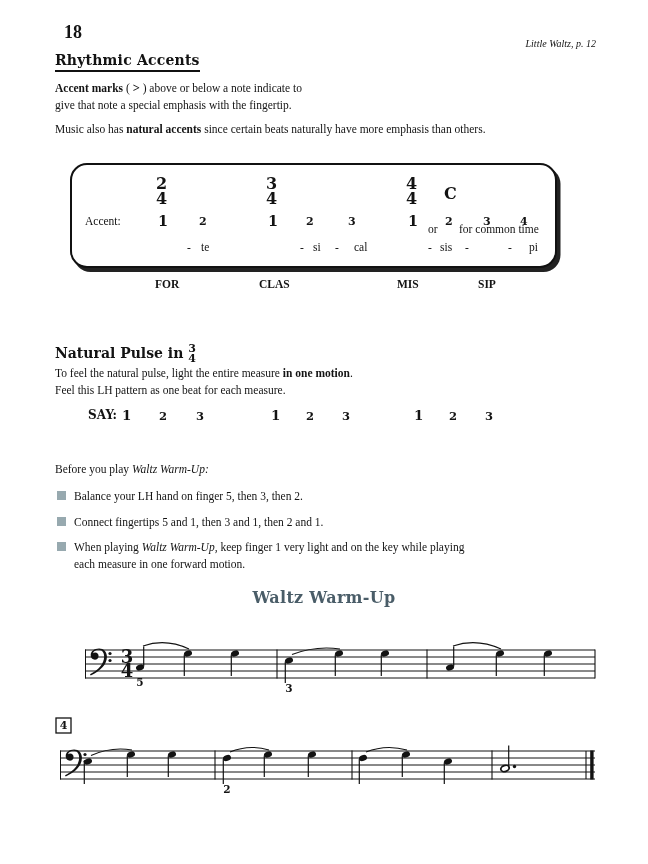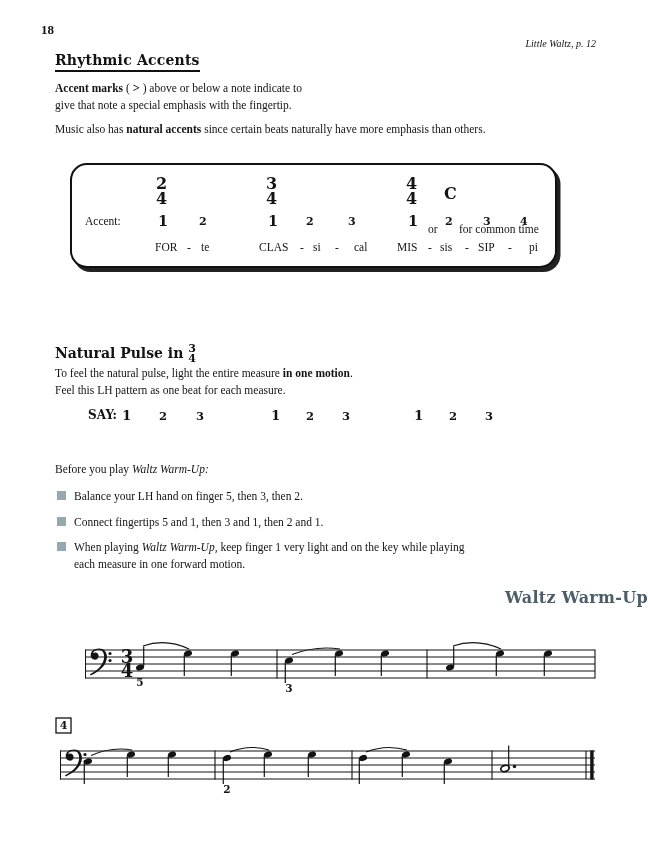--- a/index.html
+++ b/index.html
@@ -2,57 +2,57 @@
 <html><head>
 <meta charset="utf-8">
 <style>
   html,body{margin:0;padding:0;background:#e8e8e8;}
   .page{
     position:relative;width:648px;height:864px;background:#ffffff;
     font-family:"Liberation Serif",serif;color:#131313;overflow:hidden;
     margin:0 auto;
   }
   .abs{position:absolute;}
-  .page-number{left:41px;top:22px;font-weight:bold;font-size:13px;text-align:right;}
+  .page-number{left:64px;top:22px;font-weight:bold;font-size:18px;text-align:right;}
   .reference{right:52px;top:38px;font-style:italic;font-size:10px;}
   .section-title{
     left:55px;top:52px;font-family:"DejaVu Serif",serif;font-weight:bold;font-size:14px;
     border-bottom:2.5px solid #111;padding-bottom:2px;letter-spacing:.2px;
   }
   .body-text{font-size:11.5px;line-height:17px;}
   .para1{left:55px;top:80px;width:440px;}
   .para2{left:55px;top:121px;width:560px;}
   .accent-sym{font-weight:bold;font-size:12.5px;}
   .accent-box{
     left:70px;top:163px;width:483px;height:101px;
     border:2px solid #111;border-radius:17px;
     box-shadow:3.5px 4px 0 0 #222;background:#fff;
   }
   .accent-box .abs{white-space:nowrap;}
   .meter{font-family:"DejaVu Serif",serif;font-weight:bold;font-size:16px;line-height:.95;text-align:center;top:11px;}
   .count-1{font-family:"DejaVu Serif",serif;font-weight:bold;font-size:14.5px;top:47px;}
   .count-sm{font-family:"DejaVu Serif",serif;font-weight:bold;font-size:11px;top:50px;}
   .syl{font-size:11.5px;top:76px;}
-  .syl-b{font-weight:normal;}
+  .syl-b{font-weight:bold;margin-top:37px;}
   .accent-label{left:13px;top:50px;font-size:11.5px;}
   .or-txt{font-size:11.5px;top:24px;margin-top:34px;}
   .common-c{font-family:"DejaVu Serif",serif;font-weight:bold;font-size:16px;top:19px;}
   .pulse-heading{left:55px;top:344px;font-family:"DejaVu Serif",serif;font-weight:bold;font-size:14px;}
   .frac{display:inline-block;vertical-align:-4px;margin-left:5px;font-size:11px;line-height:.92;text-align:center;font-weight:bold;}
   .para3{left:55px;top:365px;width:480px;}
   .say-line{left:0;top:408px;width:648px;height:20px;text-align:right;}
   .say-label{font-family:"DejaVu Serif",serif;font-weight:bold;font-size:12px;}
   .say-1{font-family:"DejaVu Serif",serif;font-weight:bold;font-size:13.5px;top:-1px;}
   .say-n{font-family:"DejaVu Serif",serif;font-weight:bold;font-size:11.5px;top:1px;}
   .before{left:55px;top:463px;font-size:11.5px;}
   .bullet-row{left:55px;font-size:11.5px;line-height:17px;width:545px;}
   .sq{position:absolute;left:2px;top:3px;width:9px;height:9px;}
   .bullet-text{margin-left:19px;display:block;}
   .piece-title{
-    left:0;top:588px;width:648px;text-align:right;
+    left:0;top:588px;width:648px;text-align:center;
     font-family:"DejaVu Serif",serif;font-weight:bold;font-size:16px;letter-spacing:.3px;
   }
   .music-svg{position:absolute;left:0;top:600px;}
   i{font-style:italic;}
   b,strong{font-weight:bold;}
 </style>
 </head>
 <body>
 
 <div class="page" style="color: rgb(19, 19, 19);">

